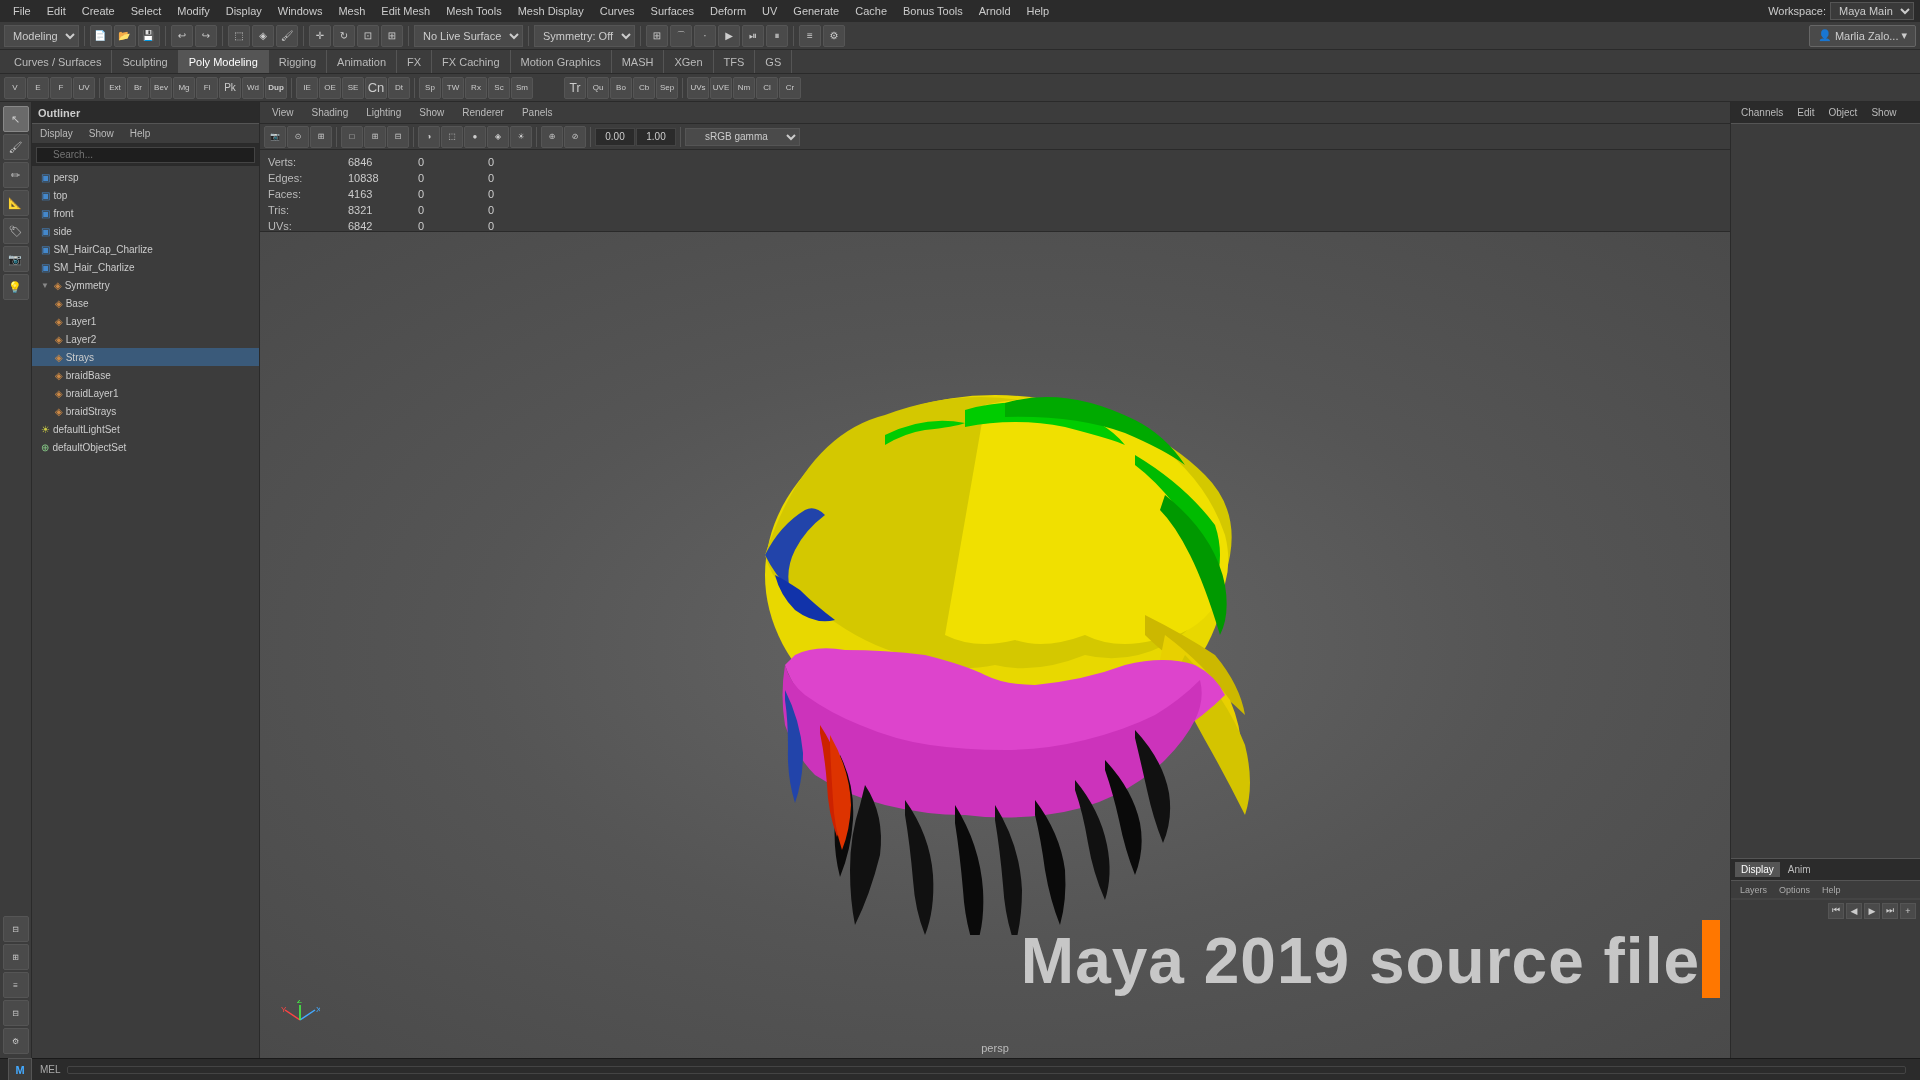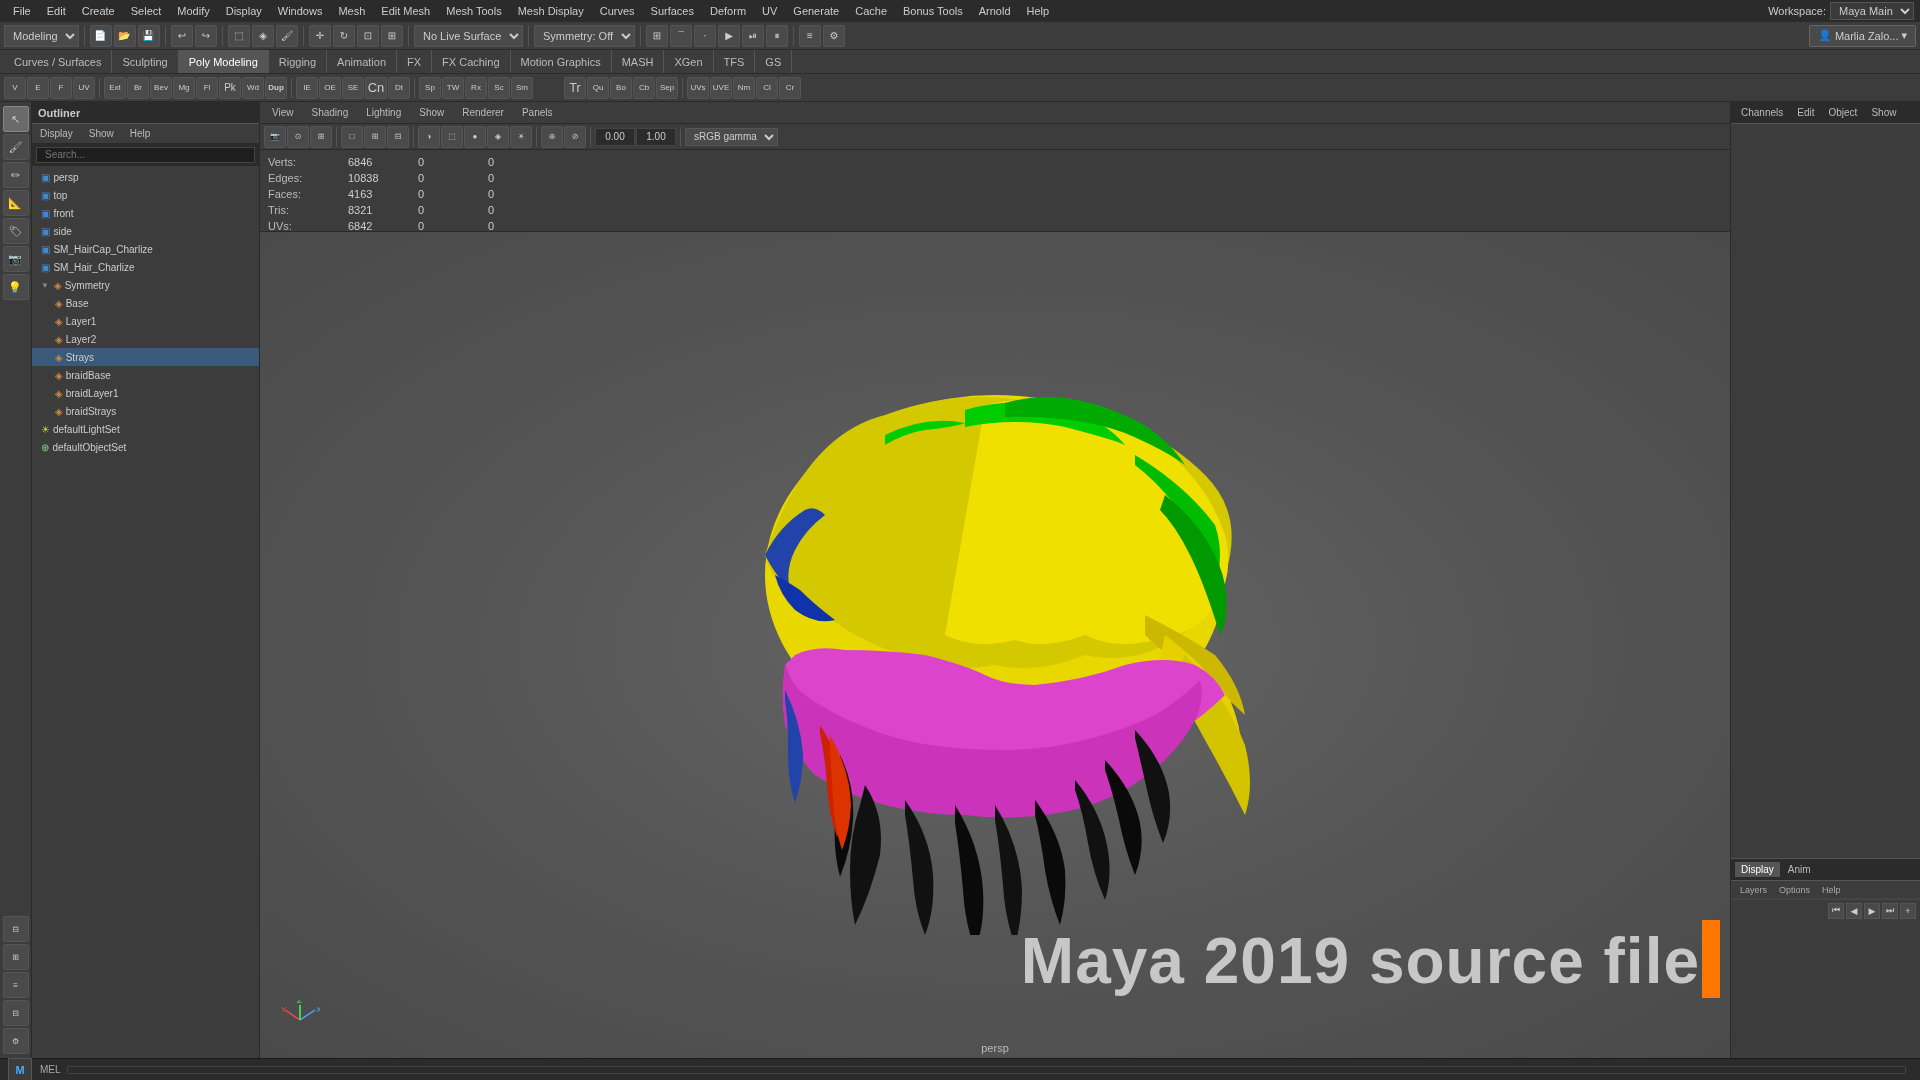--- a/index.html
+++ b/index.html
@@ -212,21 +212,21 @@
       padding: 2px 4px;
       border-bottom: 1px solid #2a2a2a;
     }
     #outliner-search input {
       flex: 1;
       background: #1e1e1e;
       border: 1px solid #444;
       color: #ccc;
       font-size: 10px;
       height: 16px;
-      padding: 0 8px;
+      padding: 0 16px;
     }
     #outliner-tree {
       flex: 1;
       overflow-y: auto;
       padding: 2px 0;
     }
     .tree-item {
       display: flex;
       align-items: center;
       height: 18px;
@@ -492,21 +492,21 @@
       border-bottom: 1px solid #2a2a2a;
     }
 
     
     #gamma-select {
       background: #4a4a4a;
       border: 1px solid #555;
       color: #ccc;
       font-size: 10px;
       height: 18px;
-      padding: 0 4px;
+      padding: 0 15px;
     }
 
     .vp-num-input {
       background: #2b2b2b;
       border: 1px solid #444;
       color: #ccc;
       font-size: 10px;
       width: 40px;
       height: 18px;
       padding: 0 2px;

